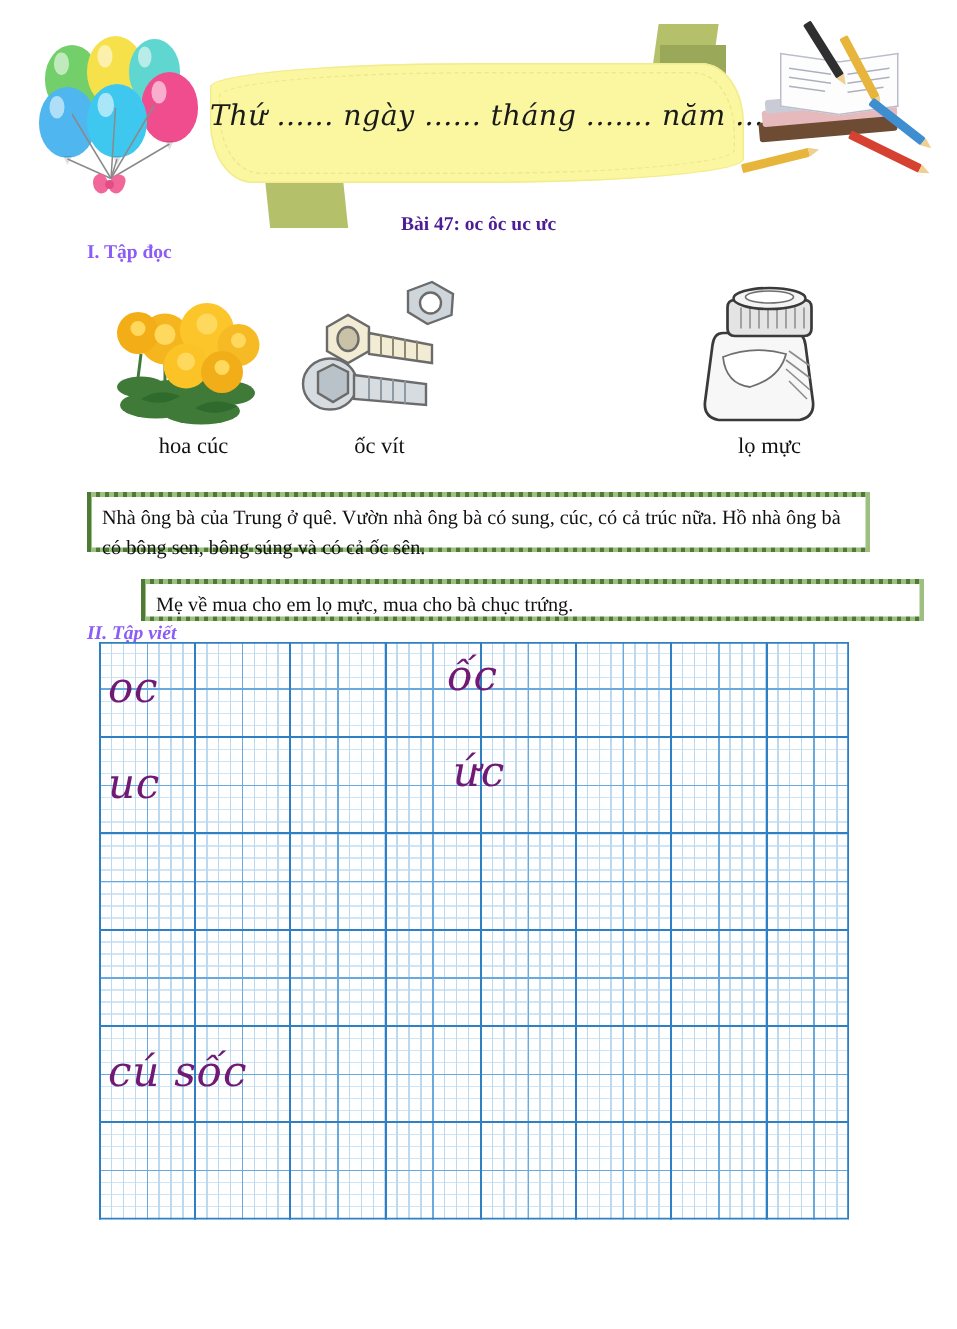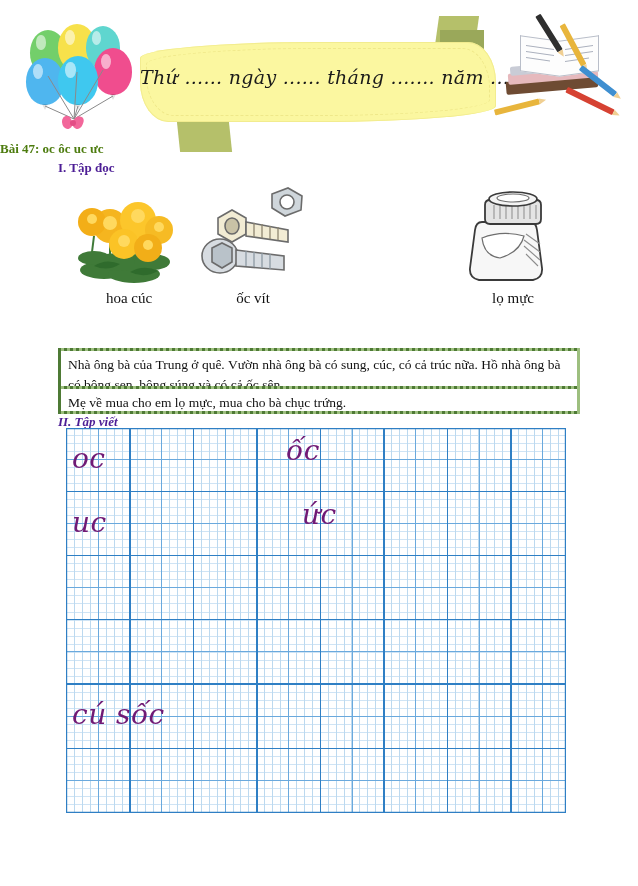--- a/index.html
+++ b/index.html
@@ -74,26 +74,26 @@
   .pencil::after{content:"";position:absolute;right:-7px;top:0;width:0;height:0;
     border-top:3px solid transparent;border-bottom:3px solid transparent;border-left:7px solid #f0cf92;}
   .pencil.p1{left:30px;top:14px;width:42px;background:#2f2f2f;transform:rotate(58deg);}
   .pencil.p2{left:52px;top:26px;width:46px;background:#e8b53c;transform:rotate(62deg);}
   .pencil.p3{left:66px;top:82px;width:52px;background:#d64232;transform:rotate(26deg);}
   .pencil.p4{left:78px;top:62px;width:44px;background:#3f8fd0;transform:rotate(38deg);}
   .pencil.p5{left:-4px;top:88px;width:46px;background:#e8b53c;transform:rotate(-14deg);}
 
   
   .lesson-title{
-    position:absolute;left:0;top:141px;width:638px;
-    font-weight:bold;font-size:13px;color:#4d7c0f;
+    position:absolute;left:0;top:141px;width:638px;text-align:center;
+    font-weight:bold;font-size:13px;color:#4c1d95;
     font-family:"Liberation Serif", serif;
   }
   .sec-head{
-    position:absolute;font-weight:bold;font-size:13px;color:#4c1d95;
+    position:absolute;font-weight:bold;font-size:13px;color:#8b5cf6;
     font-family:"Liberation Serif", serif;
   }
   .sec-head.s1{left:58px;top:160px;}
   .sec-head.s2{left:58px;top:414px;font-style:italic;}
 
   
   .pics{position:absolute;left:58px;top:182px;width:520px;height:132px;}
   .pic{position:absolute;width:130px;height:112px;}
   .pic .art{position:absolute;left:0;top:0;width:130px;height:108px;}
   .pic .cap{
@@ -106,22 +106,22 @@
     position:absolute;left:58px;width:522px;
     border:3px solid transparent;
     background:
       linear-gradient(#fff,#fff) padding-box,
       repeating-linear-gradient(90deg,#4e7a35 0 3px,#9dbf7f 3px 6px) border-box;
     box-sizing:border-box;
     font-size:13.5px;color:#111;line-height:1.5;
     padding:4px 7px;
     font-family:"Liberation Serif", serif;
   }
-  .passage.p1{top:348px;height:56px;}
-  .passage.p2{top:386px;height:28px;}
+  .passage.p1{top:328px;height:40px;}
+  .passage.p2{top:386px;height:28px;margin-left:36px;}
 
   
   .gridwrap{position:absolute;left:66px;top:428px;width:500px;height:385px;}
   .grid{
     position:absolute;inset:0;
     background-color:#ffffff;
     background-image:
       
       repeating-linear-gradient(90deg,#2f7fc4 0 1.2px, transparent 1.2px 63.5px),
       repeating-linear-gradient(0deg,#2f7fc4 0 1.2px, transparent 1.2px 64.2px),
@@ -325,21 +325,21 @@
     </div>
   </div>
 
   <div class="passage p1">Nhà ông bà của Trung ở quê. Vườn nhà ông bà có sung, cúc, có cả trúc nữa. Hồ nhà ông bà có bông sen, bông súng và có cả ốc sên.</div>
   <div class="passage p2">Mẹ về mua cho em lọ mực, mua cho bà chục trứng.</div>
 
   <div class="gridwrap">
     <div class="grid"></div>
 
     <div class="hw" style="left:6px;top:14px;">oc</div>
-    <div class="hw" style="left:220px;top:6px;">ốc</div>
+    <div class="hw" style="left:232px;top:6px;">ốc</div>
 
     <div class="hw" style="left:6px;top:78px;">uc</div>
     <div class="hw" style="left:236px;top:70px;">ức</div>
 
     <div class="hw" style="left:6px;top:270px;">cú sốc</div>
   </div>
 
 </div>
 
 </body></html>

